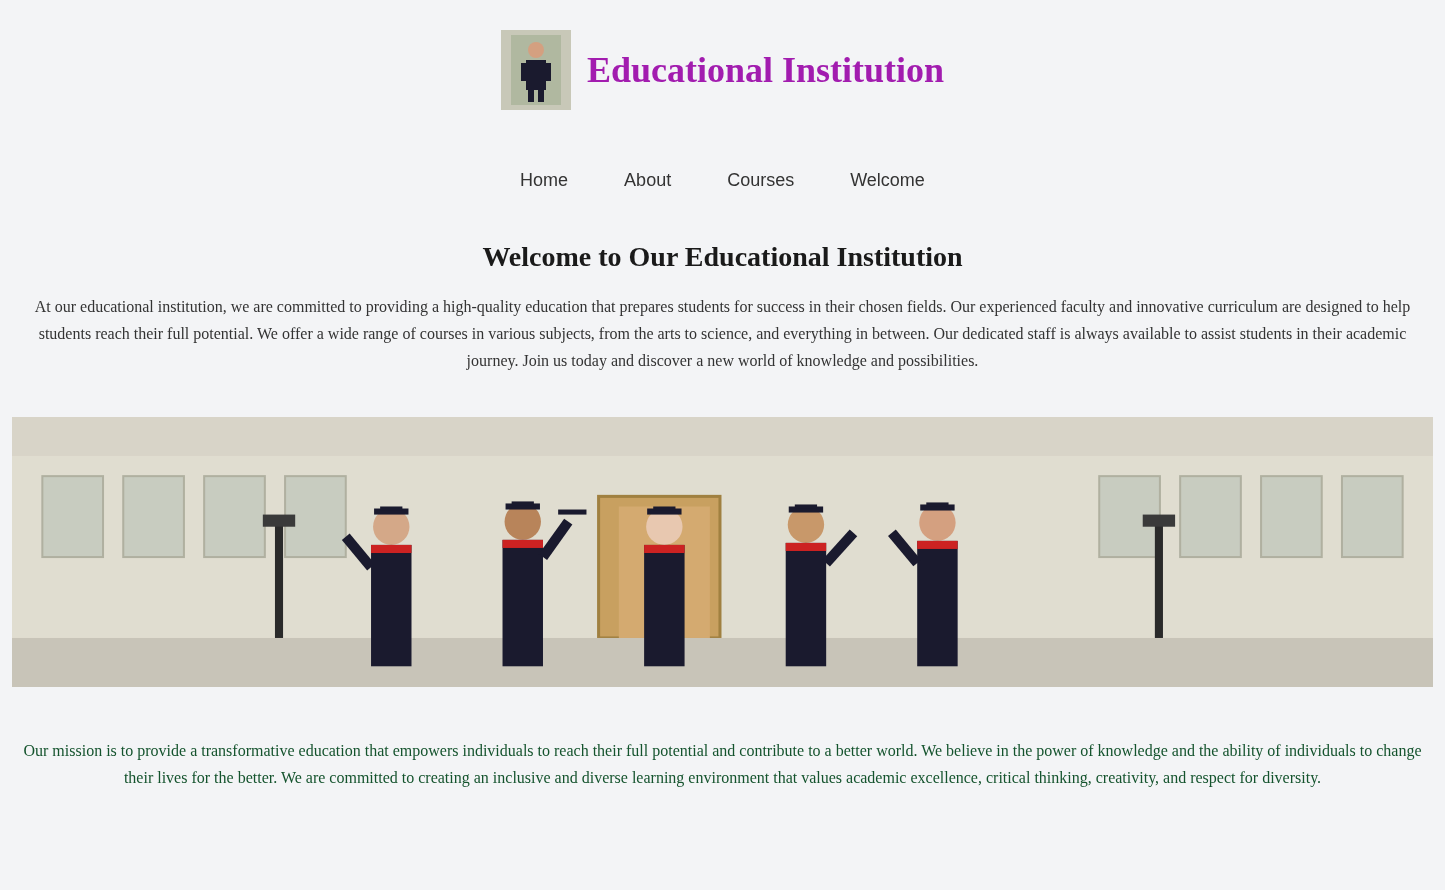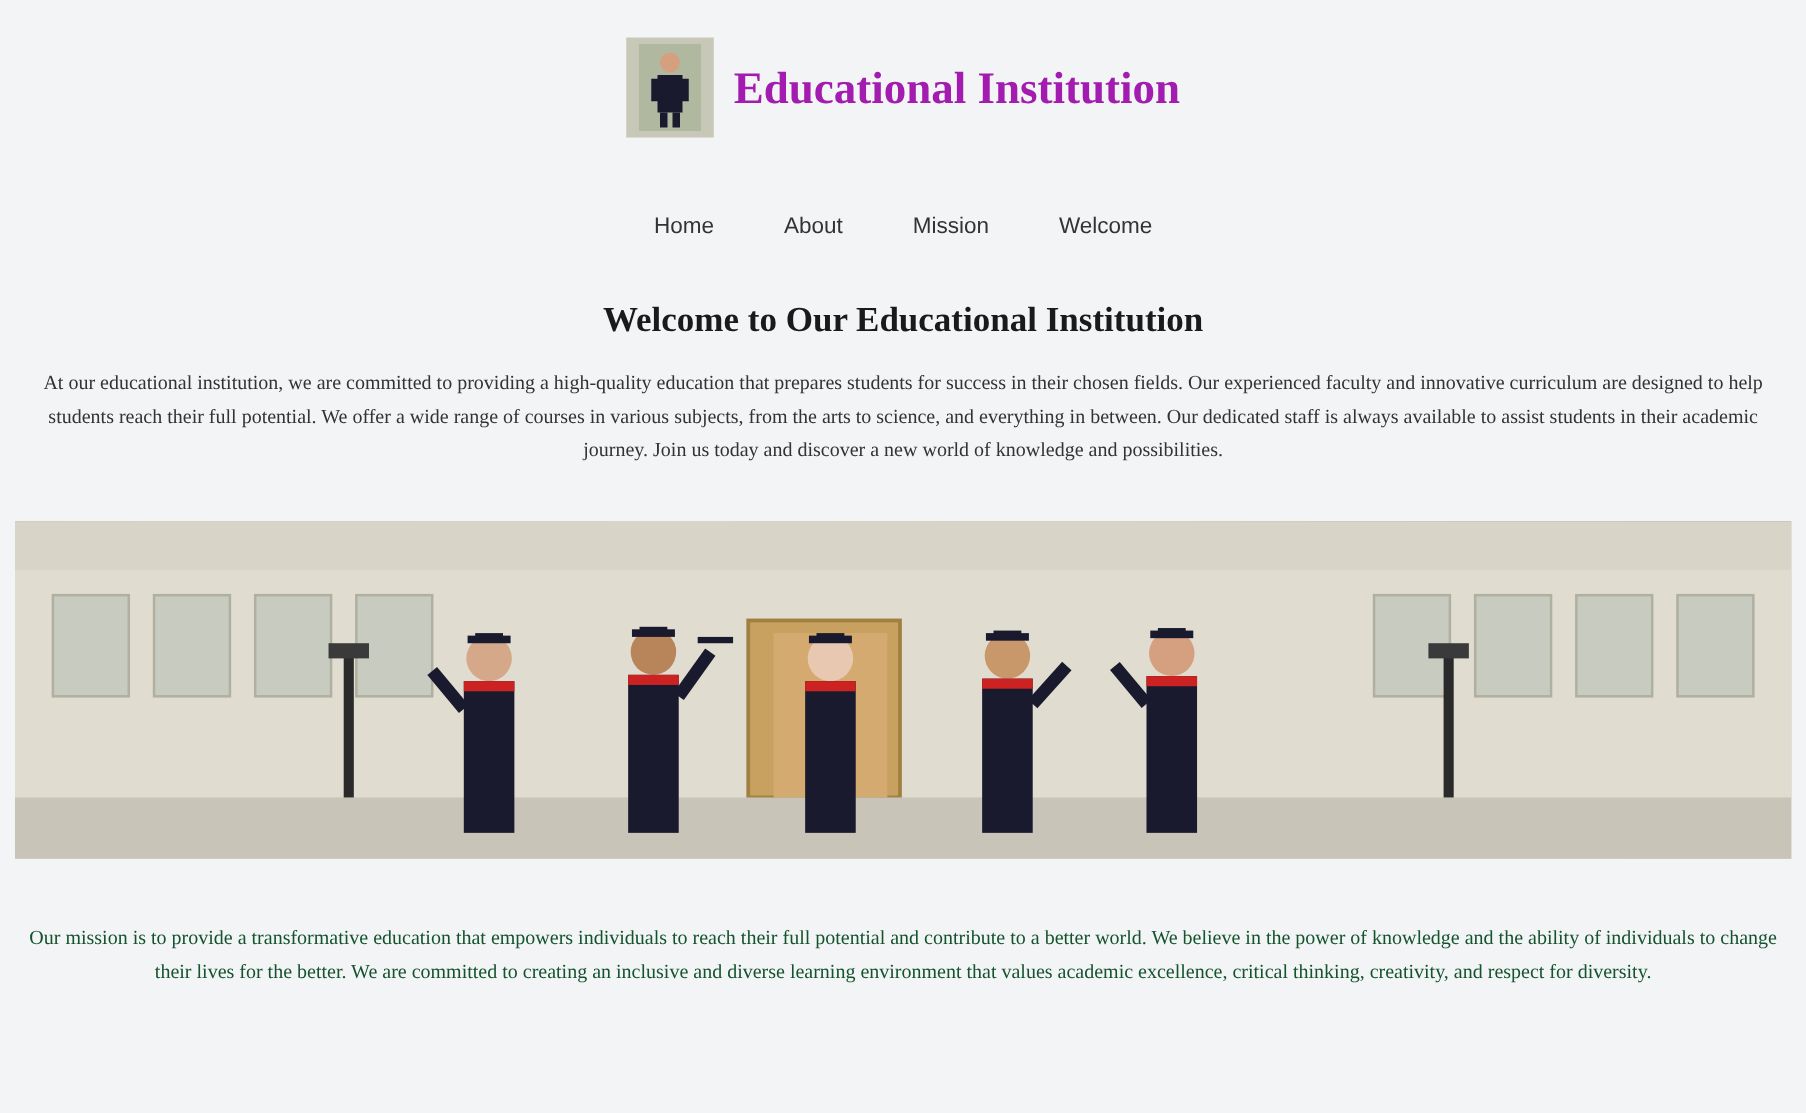--- a/index.html
+++ b/index.html
@@ -139,21 +139,21 @@
 
 <nav class="nav">
   <ul>
     <li>
       <a href="#">Home</a>
     </li>
     <li>
       <a href="#">About</a>
     </li>
     <li>
-      <a href="#">Mission</a>
+      <a href="#">Courses</a>
     </li>
     <li>
       <a href="#">Welcome</a>
     </li>
   </ul>
 </nav>
 
 <div class="main-content">
   <h2 class="main-title">Welcome to Our Educational Institution</h2>
   <p class="main-description">At our educational institution, we are committed to providing a high-quality education that prepares students for success in their chosen fields. Our experienced faculty and innovative curriculum are designed to help students reach their full potential. We offer a wide range of courses in various subjects, from the arts to science, and everything in between. Our dedicated staff is always available to assist students in their academic journey. Join us today and discover a new world of knowledge and possibilities.</p>

